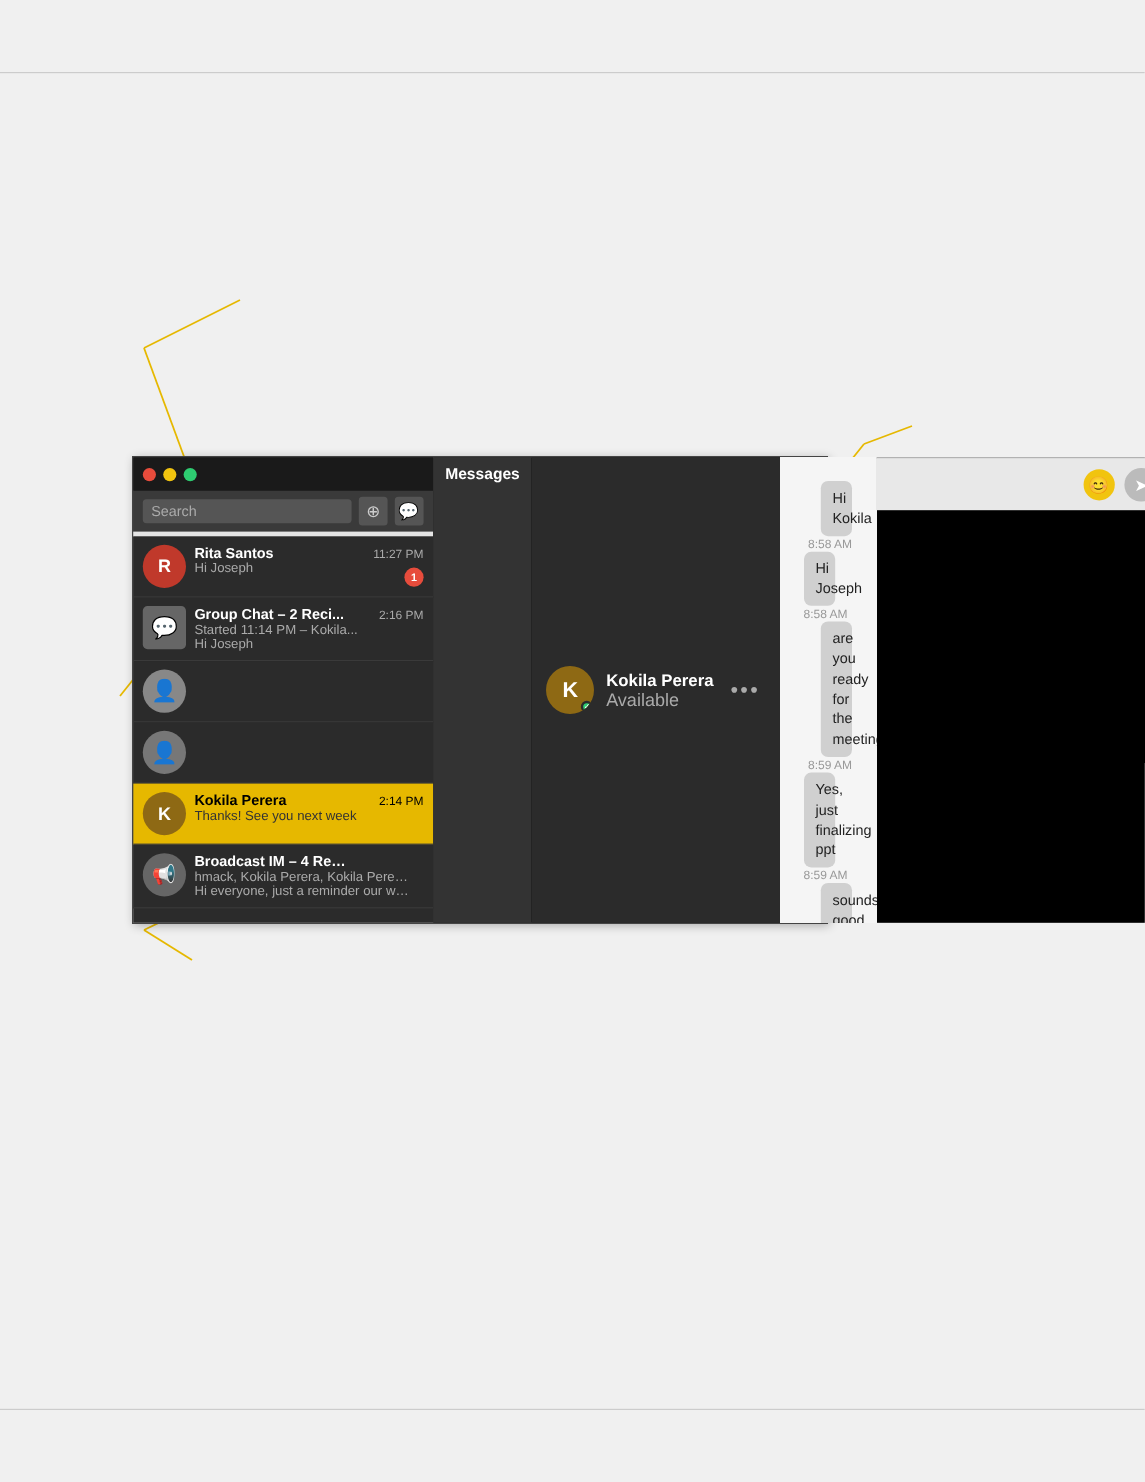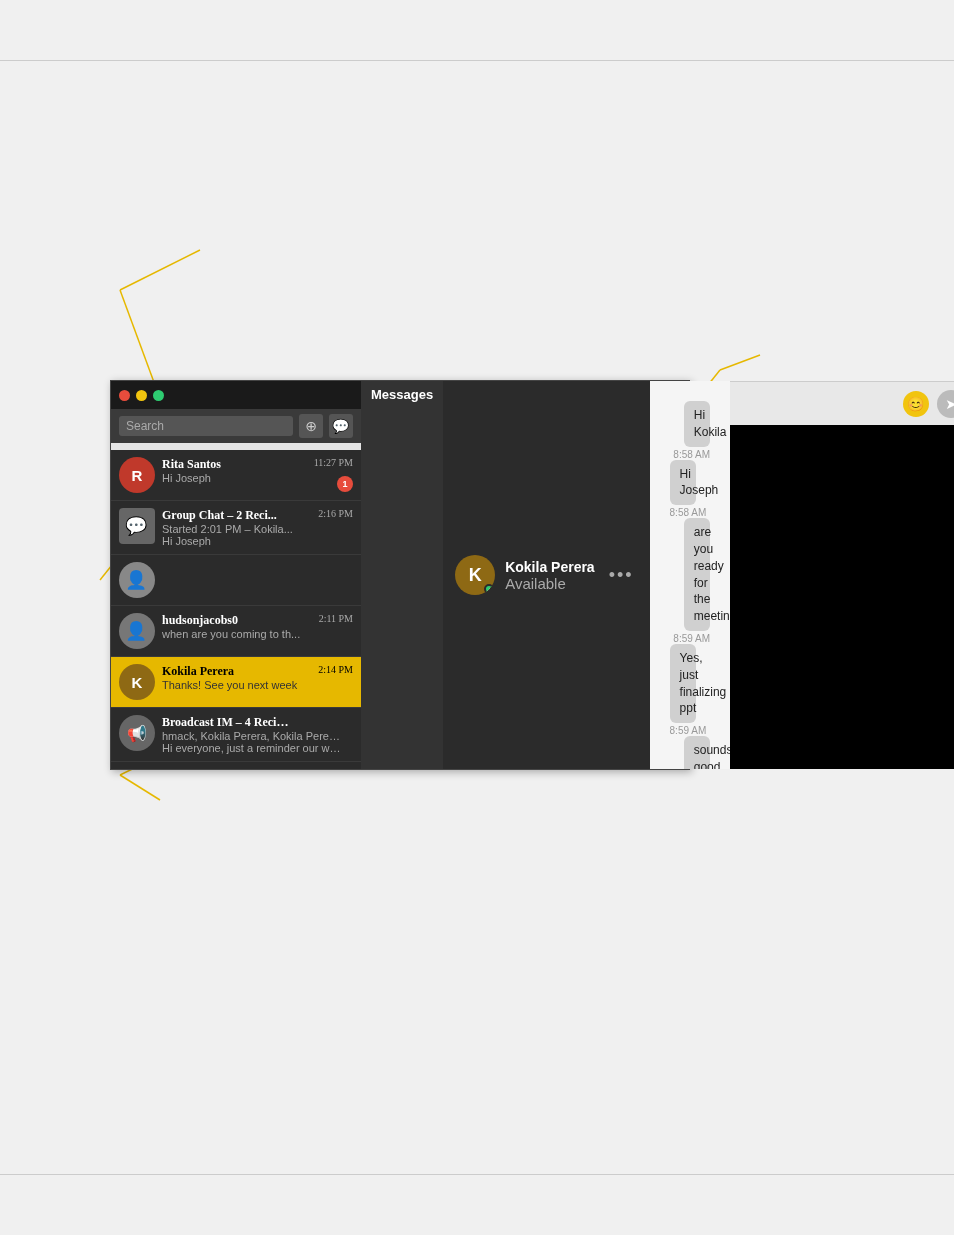--- a/index.html
+++ b/index.html
@@ -83,21 +83,21 @@
     }
 
     
     .search-bar {
       background: #3a3a3a;
       display: flex;
       align-items: center;
       padding: 5px 8px;
       gap: 6px;
       flex-shrink: 0;
-      border-bottom: 7px solid #e5e5e5;
+      border-bottom: 4px solid #e5e5e5;
     }
     .search-input {
       flex: 1;
       background: #555;
       border: none;
       border-radius: 3px;
       color: #ccc;
       padding: 3px 7px;
       font-size: 12px;
       outline: none;
@@ -159,22 +159,21 @@
       background: #888;
     }
 
     .conv-body {
       flex: 1;
       overflow: hidden;
     }
     .conv-header-row {
       display: flex;
       justify-content: space-between;
-      align-items: flex-start;
-      font-family: Liberation Serif, serif;
+      align-items: flex-end;
     }
     .conv-name {
       font-size: 12px;
       font-weight: bold;
       color: #fff;
       white-space: nowrap;
       overflow: hidden;
       text-overflow: ellipsis;
       max-width: 130px;
     }
@@ -433,41 +432,34 @@
 
       <div class="conv-item">
         <div class="conv-avatar group">
           <span style="color:#ccc;font-size:18px;">💬</span>
         </div>
         <div class="conv-body">
           <div class="conv-header-row">
             <span class="conv-name">Group Chat – 2 Reci...</span>
             <span class="conv-time">2:16 PM</span>
           </div>
-          <div class="conv-sub">Started 2:01 PM – Kokila...</div>
+          <div class="conv-sub">Started 11:14 PM – Kokila...</div>
           <div class="conv-preview">Hi Joseph</div>
         </div>
       </div>
 
       <div class="conv-item">
         <div class="conv-avatar chatroom">
           <span style="color:#ccc;font-size:18px;">👤</span>
         </div>
       </div>
 
       <div class="conv-item">
         <div class="conv-avatar">
           <span style="color:#ccc;font-size:18px;">👤</span>
-        </div>
-        <div class="conv-body">
-          <div class="conv-header-row">
-            <span class="conv-name">hudsonjacobs0</span>
-            <span class="conv-time">2:11 PM</span>
-          </div>
-          <div class="conv-preview">when are you coming to th...</div>
         </div>
       </div>
 
       <div class="conv-item active">
         <div class="conv-avatar av-kokila">
           <span style="color:#fff;font-size:15px;font-weight:bold;">K</span>
         </div>
         <div class="conv-body">
           <div class="conv-header-row">
             <span class="conv-name">Kokila Perera</span>

